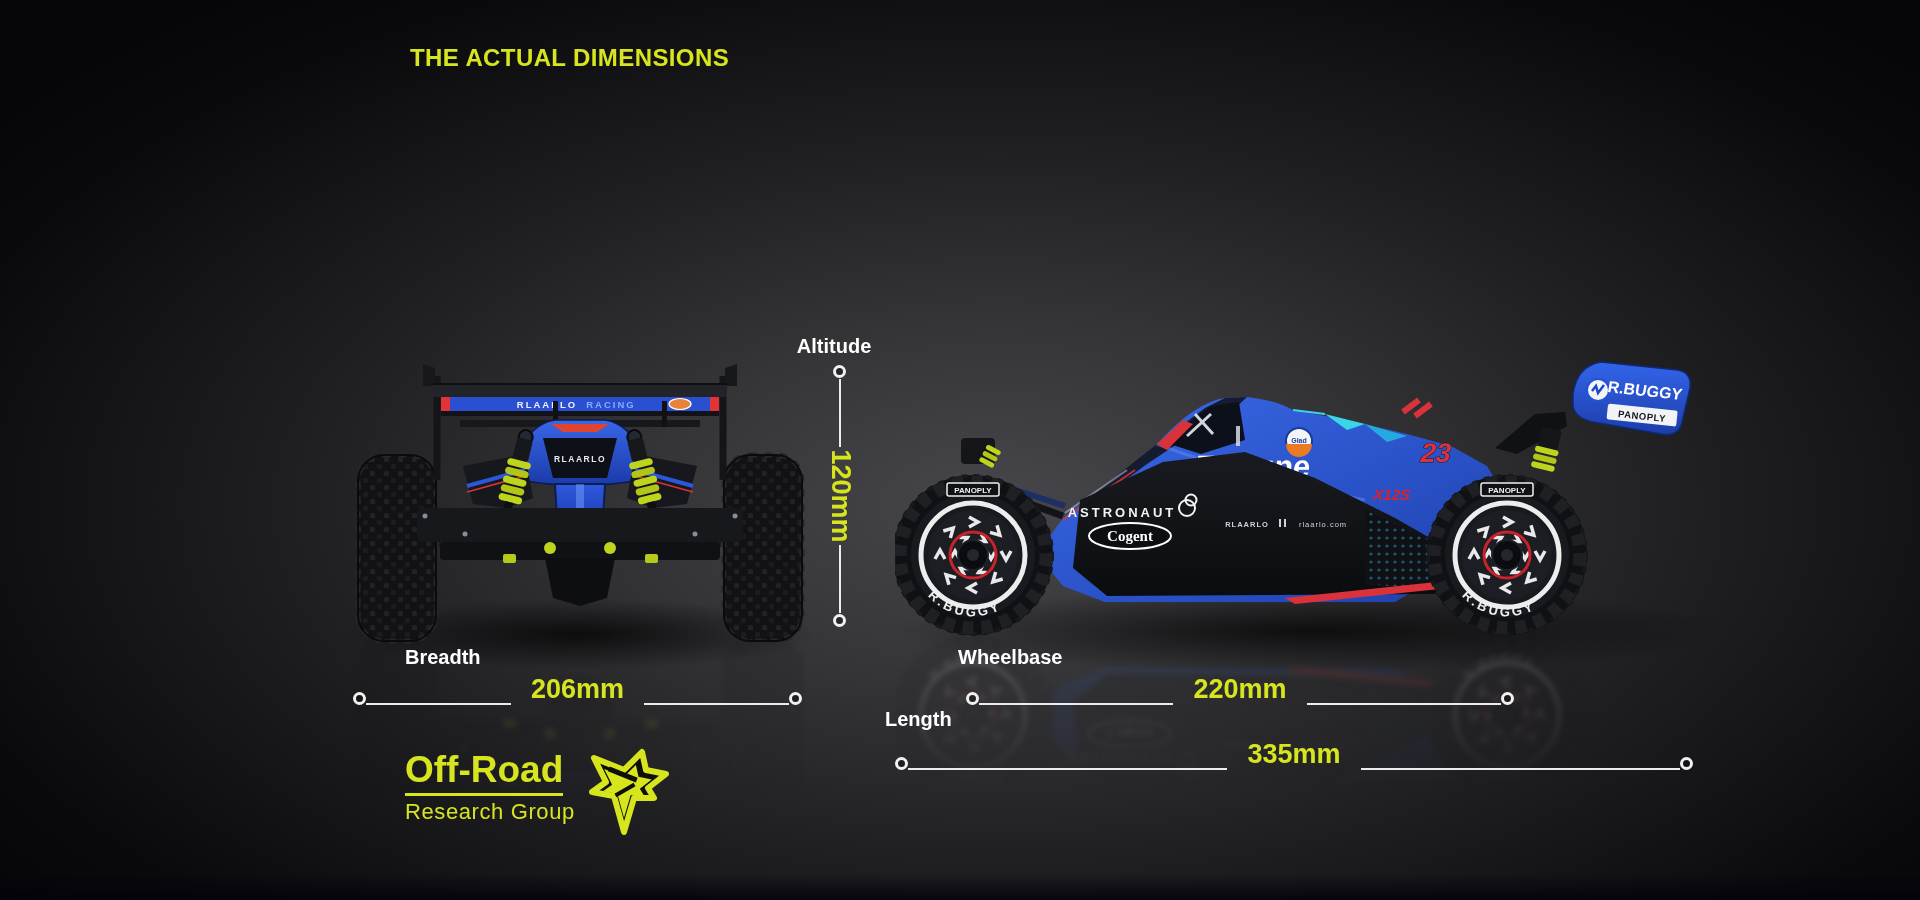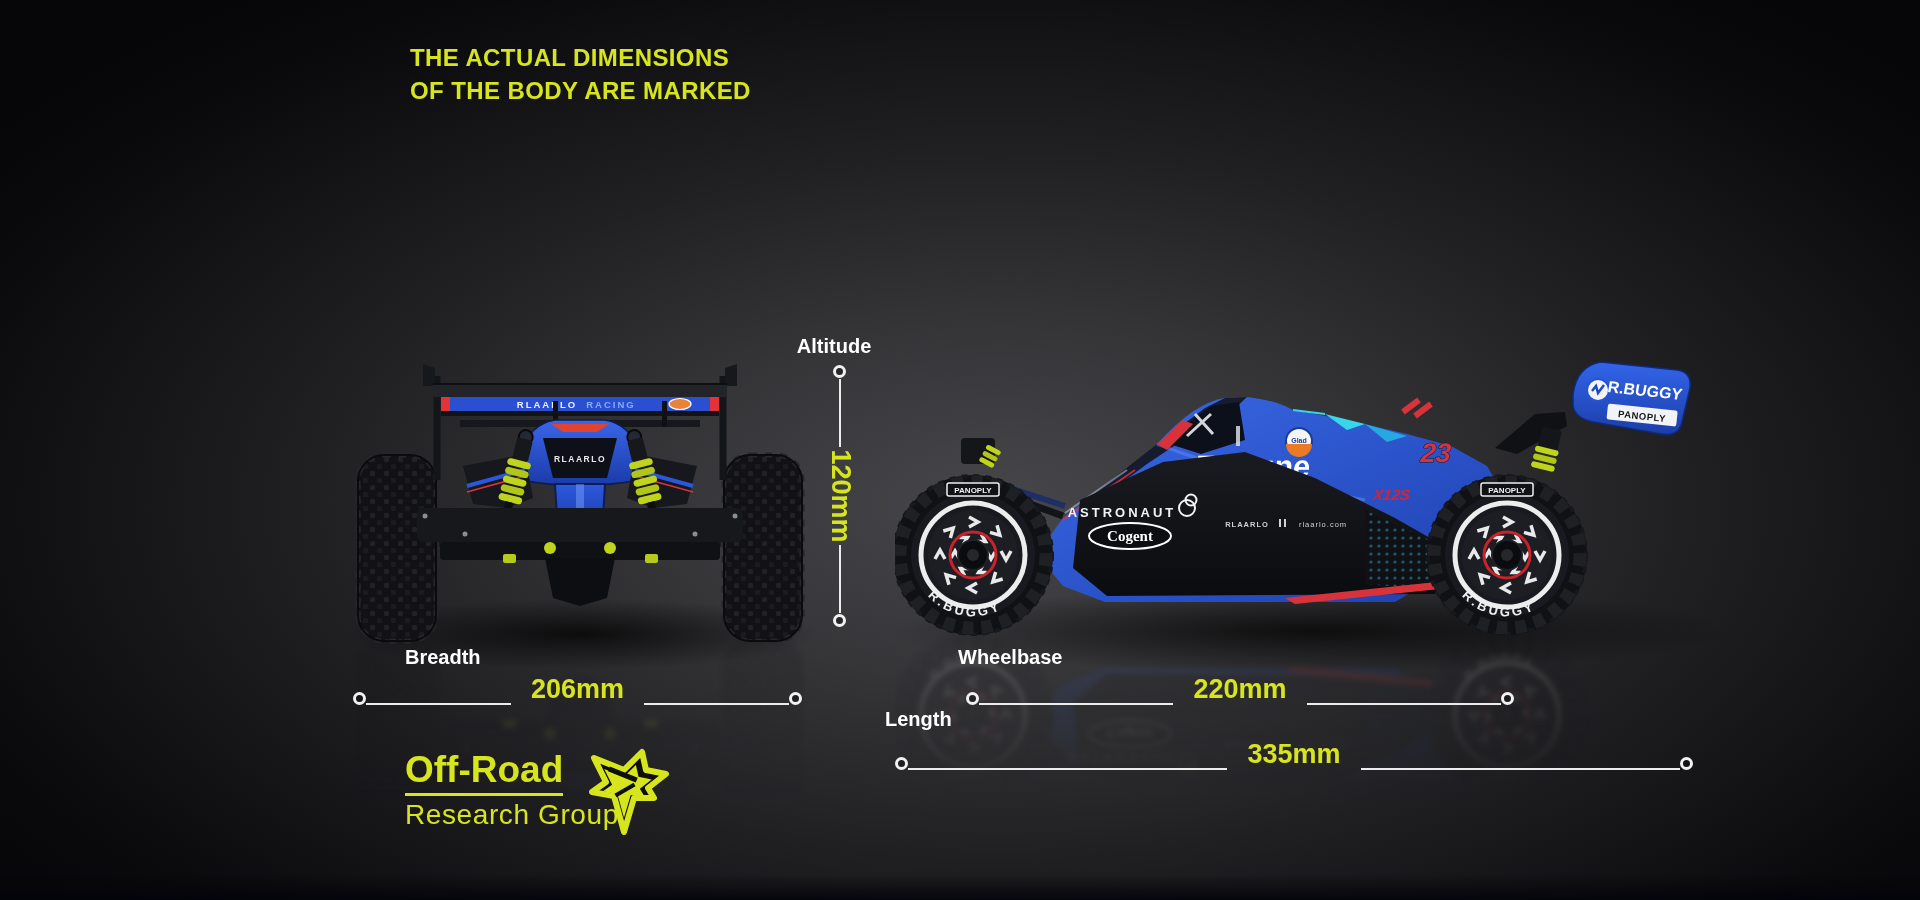--- a/index.html
+++ b/index.html
@@ -12,21 +12,21 @@
   #stage::after{content:"";position:absolute;left:0;right:0;bottom:0;height:26px;
     background:linear-gradient(to bottom, rgba(2,2,8,0), rgba(2,2,10,.85));pointer-events:none;}
   .abs{position:absolute;}
   
   .headline{left:410px;top:41px;z-index:40;font-weight:bold;font-size:24px;line-height:33px;
     color:var(--accent);letter-spacing:.4px;}
   
   .brandlogo{left:405px;top:750px;z-index:40;color:var(--accent);}
   .brandlogo .t1{font-size:37px;font-weight:bold;line-height:40px;display:inline-block;
     border-bottom:3px solid var(--accent);padding-bottom:3px;}
-  .brandlogo .t2{font-size:28px;font-weight:400;letter-spacing:.6px;margin-top:3px;}
+  .brandlogo .t2{font-size:22px;font-weight:400;letter-spacing:.6px;margin-top:3px;}
   .emblem{left:572px;top:744px;z-index:40;}
   
   .car{position:absolute;z-index:10;}
   .front-car{left:355px;top:358px;width:450px;height:290px;}
   .side-car{left:895px;top:350px;width:830px;height:300px;}
   .car.reflection{z-index:6;transform:scaleY(-1);opacity:.17;filter:blur(2.5px);pointer-events:none;
     -webkit-mask-image:linear-gradient(to top, rgba(0,0,0,.95) 0%, rgba(0,0,0,0) 58%);
     mask-image:linear-gradient(to top, rgba(0,0,0,.95) 0%, rgba(0,0,0,0) 58%);}
   .car.reflection.front-car{top:634px;}
   .car.reflection.side-car{top:620px;}
@@ -62,21 +62,20 @@
   svg text{font-family:"Liberation Sans",sans-serif;}
   .serifText{font-family:"Liberation Serif",serif;}
 </style>
 </head>
 <body>
 
 <div id="stage">
 
   <div class="abs headline">
     <div>THE ACTUAL DIMENSIONS</div>
-    <div>OF THE BODY ARE MARKED</div>
   </div>
 
   <div class="abs shadow shadow-front"></div>
   <div class="abs shadow shadow-side"></div>
 
   <div class="car front-car reflection">
   <svg width="450" height="290" viewBox="0 0 450 290">
     <defs>
       <pattern id="knob" width="14" height="14" patternUnits="userSpaceOnUse">
         <rect width="14" height="14" fill="#121214"></rect>

